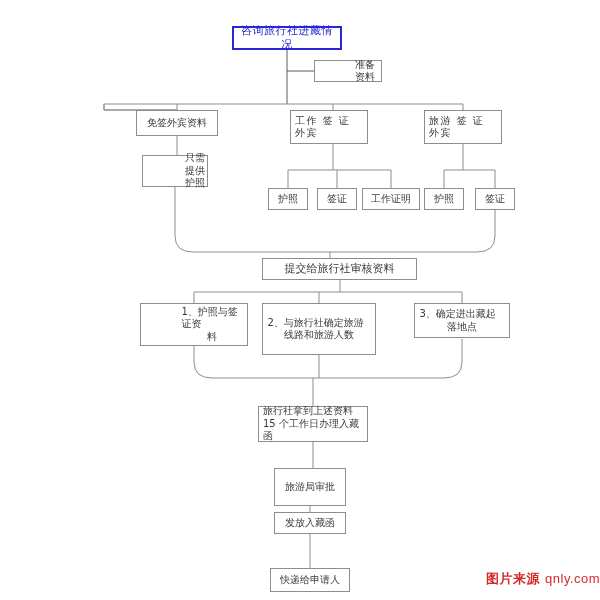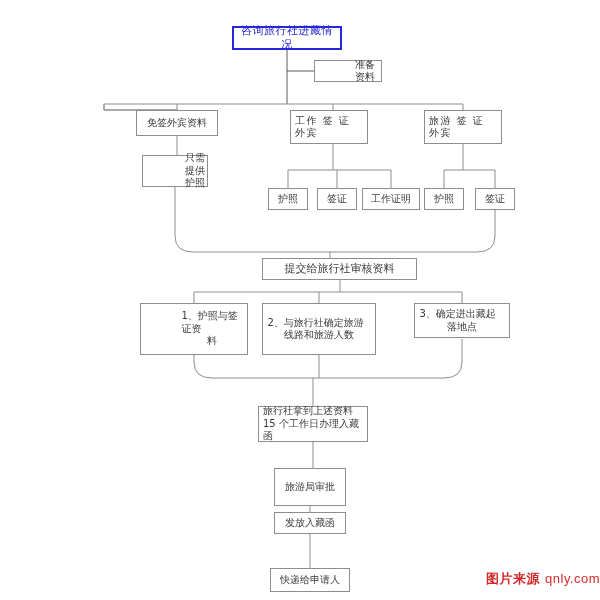--- a/index.html
+++ b/index.html
@@ -184,21 +184,21 @@
   </div>
 
   <div class="node" style="left:475px; top:188px; width:40px; height:22px;">
     <span class="line">签证</span>
   </div>
 
   <div class="node" style="left:262px; top:258px; width:155px; height:22px; font-size:11px;">
     <span class="line">提交给旅行社审核资料</span>
   </div>
 
-  <div class="node two-line num" style="left:140px; top:303px; width:108px; height:52px;padding-left:38px;">
+  <div class="node two-line num" style="left:140px; top:303px; width:108px; height:43px;padding-left:38px;">
     <span class="line">1、护照与签证资</span>
     <span class="line">料</span>
   </div>
 
   <div class="node two-line num" style="left:262px; top:303px; width:114px; height:52px;">
     <span class="line">2、与旅行社确定旅游</span>
     <span class="line">线路和旅游人数</span>
   </div>
 
   <div class="node two-line num" style="left:414px; top:303px; width:96px; height:35px;">

